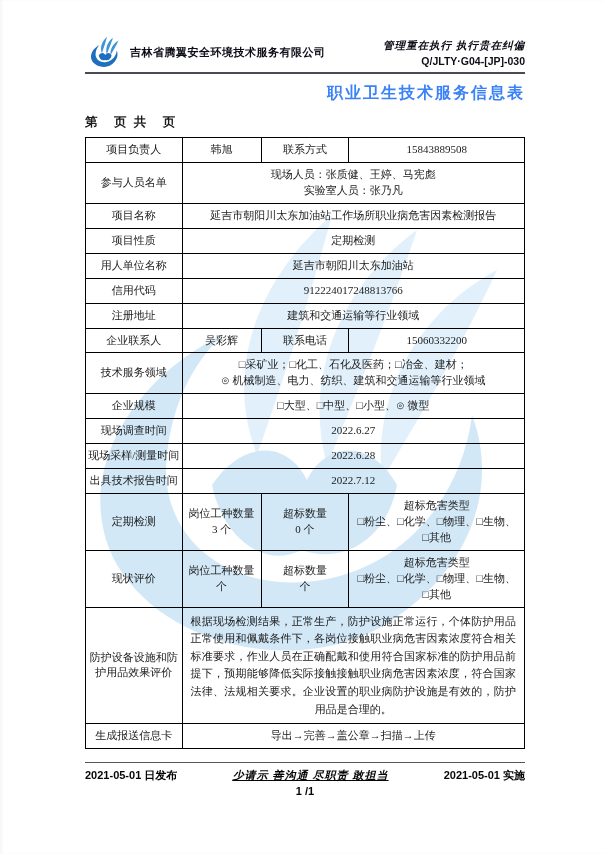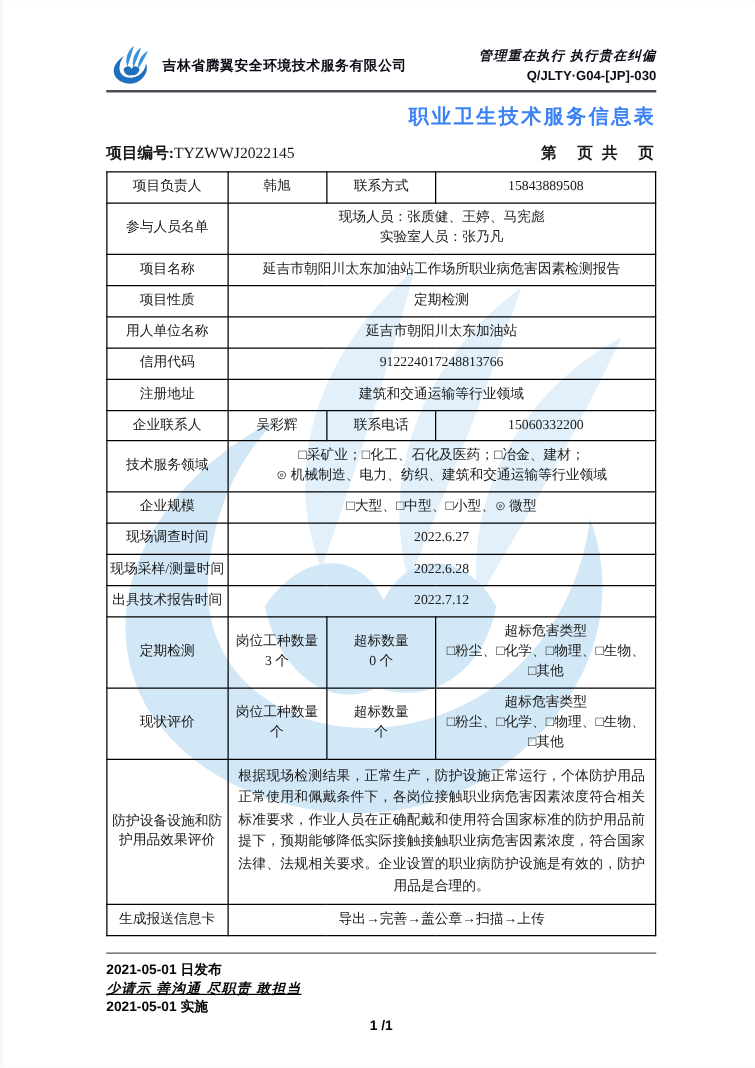--- a/index.html
+++ b/index.html
@@ -43,21 +43,21 @@
   td.lbl{padding:4px 2px;}
   col.c1{width:22%;} col.c2{width:18%;} col.c3{width:20%;} col.c4{width:40%;}
   td.para{
     text-align:justify;text-align-last:center;padding:5px 8px;line-height:1.6;
   }
   
   .footer-rule{border-bottom:1.5px solid #55555f;margin-top:13px;}
   .footer{
     display:flex;justify-content:space-between;align-items:baseline;
     font-family:"Liberation Sans", sans-serif;font-weight:bold;font-size:11px;
-    margin-top:5px;color:#060608;flex-direction:column;
+    margin-top:5px;color:#060608;
   }
   .footer-center{font-style:italic;letter-spacing:1px;text-decoration:underline;}
   .page-num{
     text-align:center;font-family:"Liberation Sans", sans-serif;font-weight:bold;
     font-size:11px;margin-top:2px;color:#060608;
   }
   
   .watermark{
     position:absolute;left:42px;top:205px;width:520px;height:475px;
     z-index:0;opacity:0.55;--c1:#aed6f1;--c2:#c9e5f7;
@@ -97,21 +97,20 @@
       <div class="header-right">
         <div class="slogan">管理重在执行 执行贵在纠偏</div>
         <div class="doccode">Q/JLTY·G04-[JP]-030</div>
       </div>
     </div>
     <div class="rule"></div>
 
     <div class="doc-title">职业卫生技术服务信息表</div>
 
     <div class="meta-row">
-      <span class="meta-left"><b>项目编号:</b><span>TYZWWJ2022145</span></span>
       <span class="meta-right">第　页 共　页</span>
     </div>
 
     <table>
       <colgroup>
           <col class="c1">
           <col class="c2">
           <col class="c3">
           <col class="c4">
         </colgroup>

